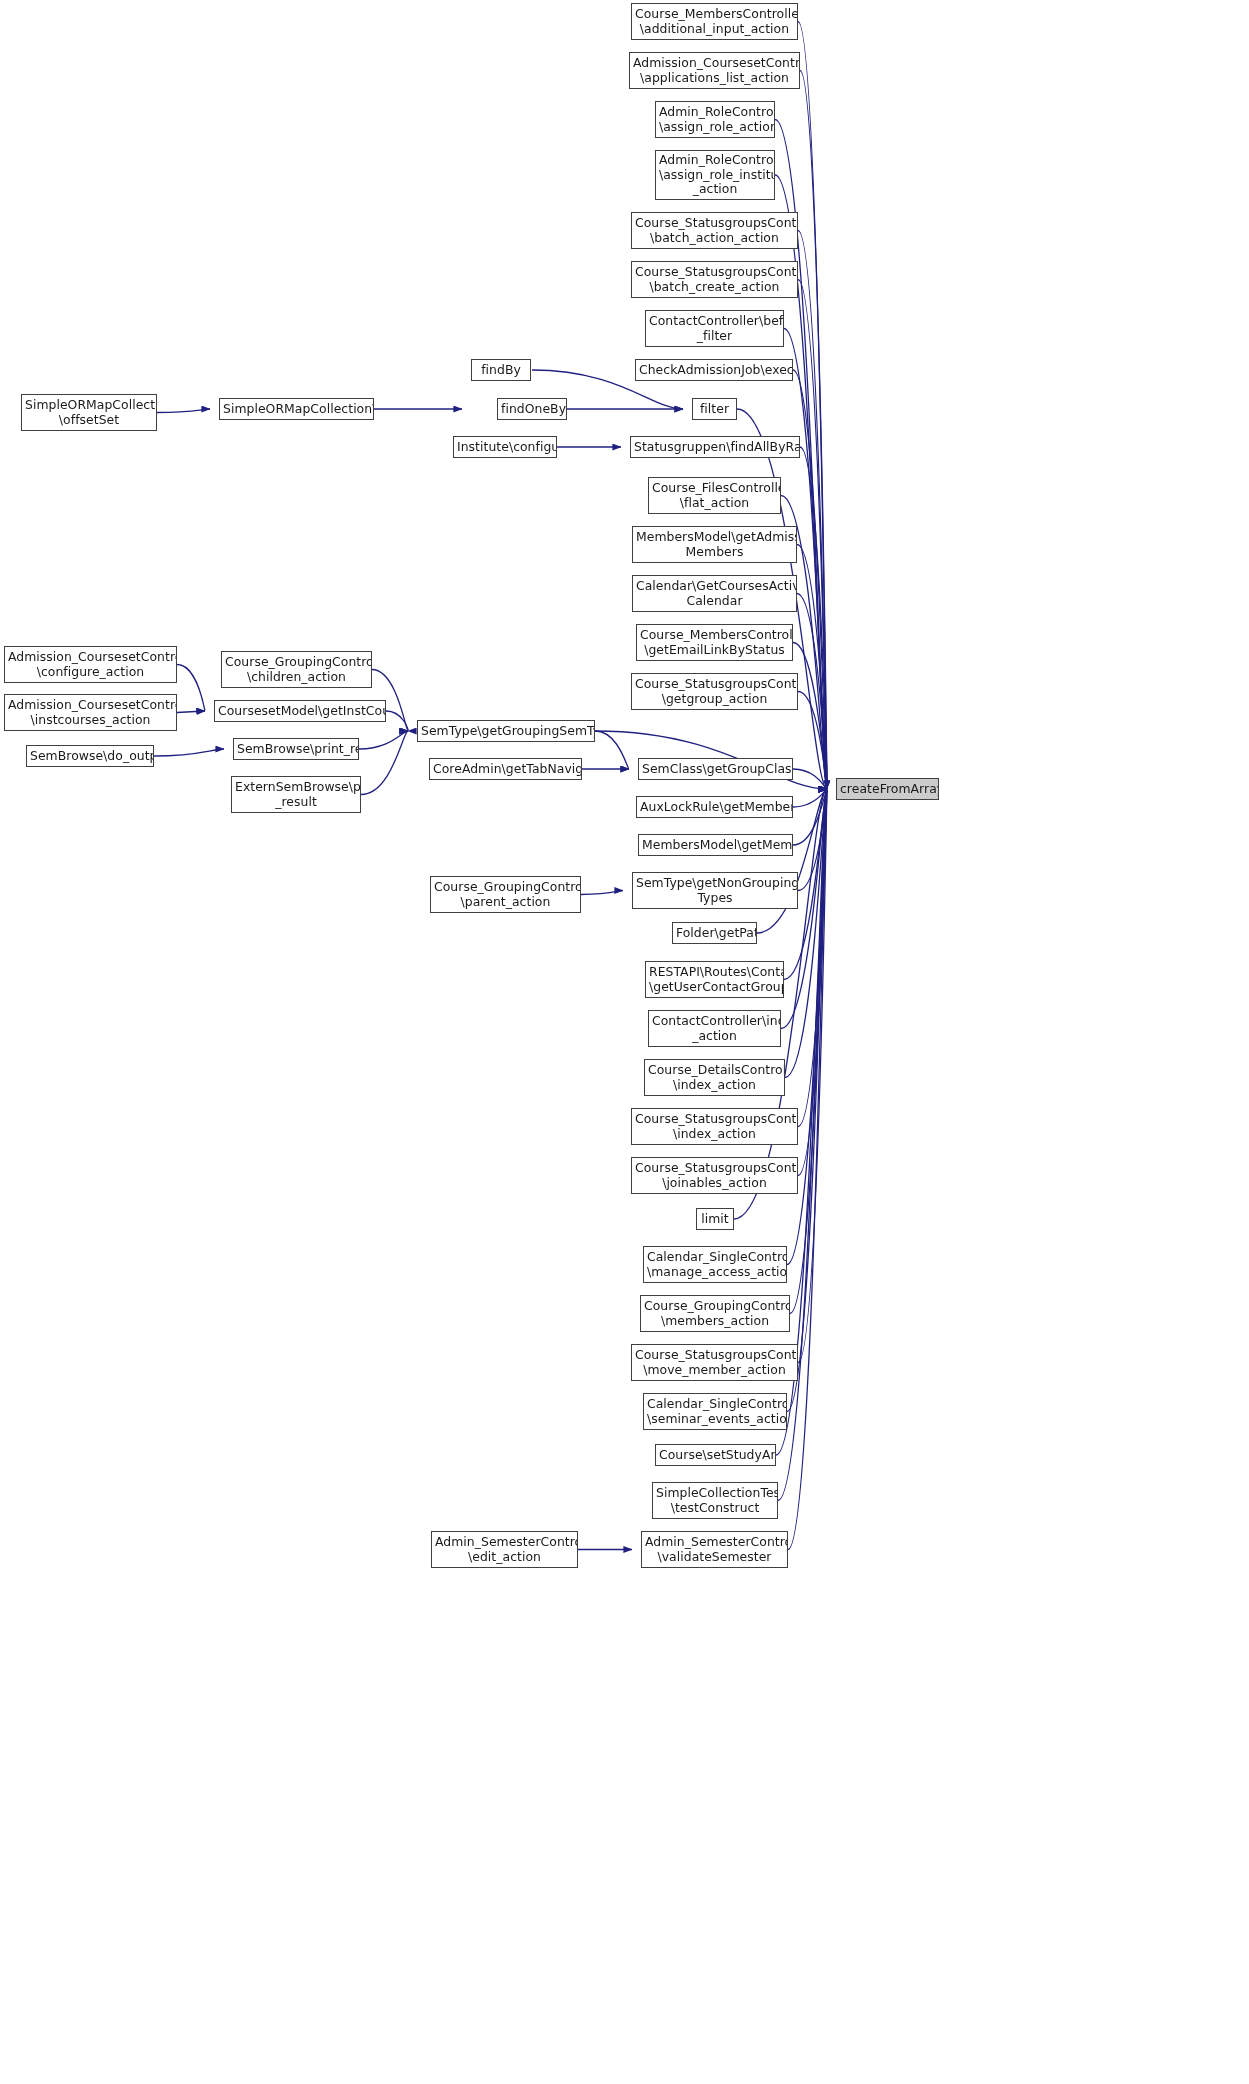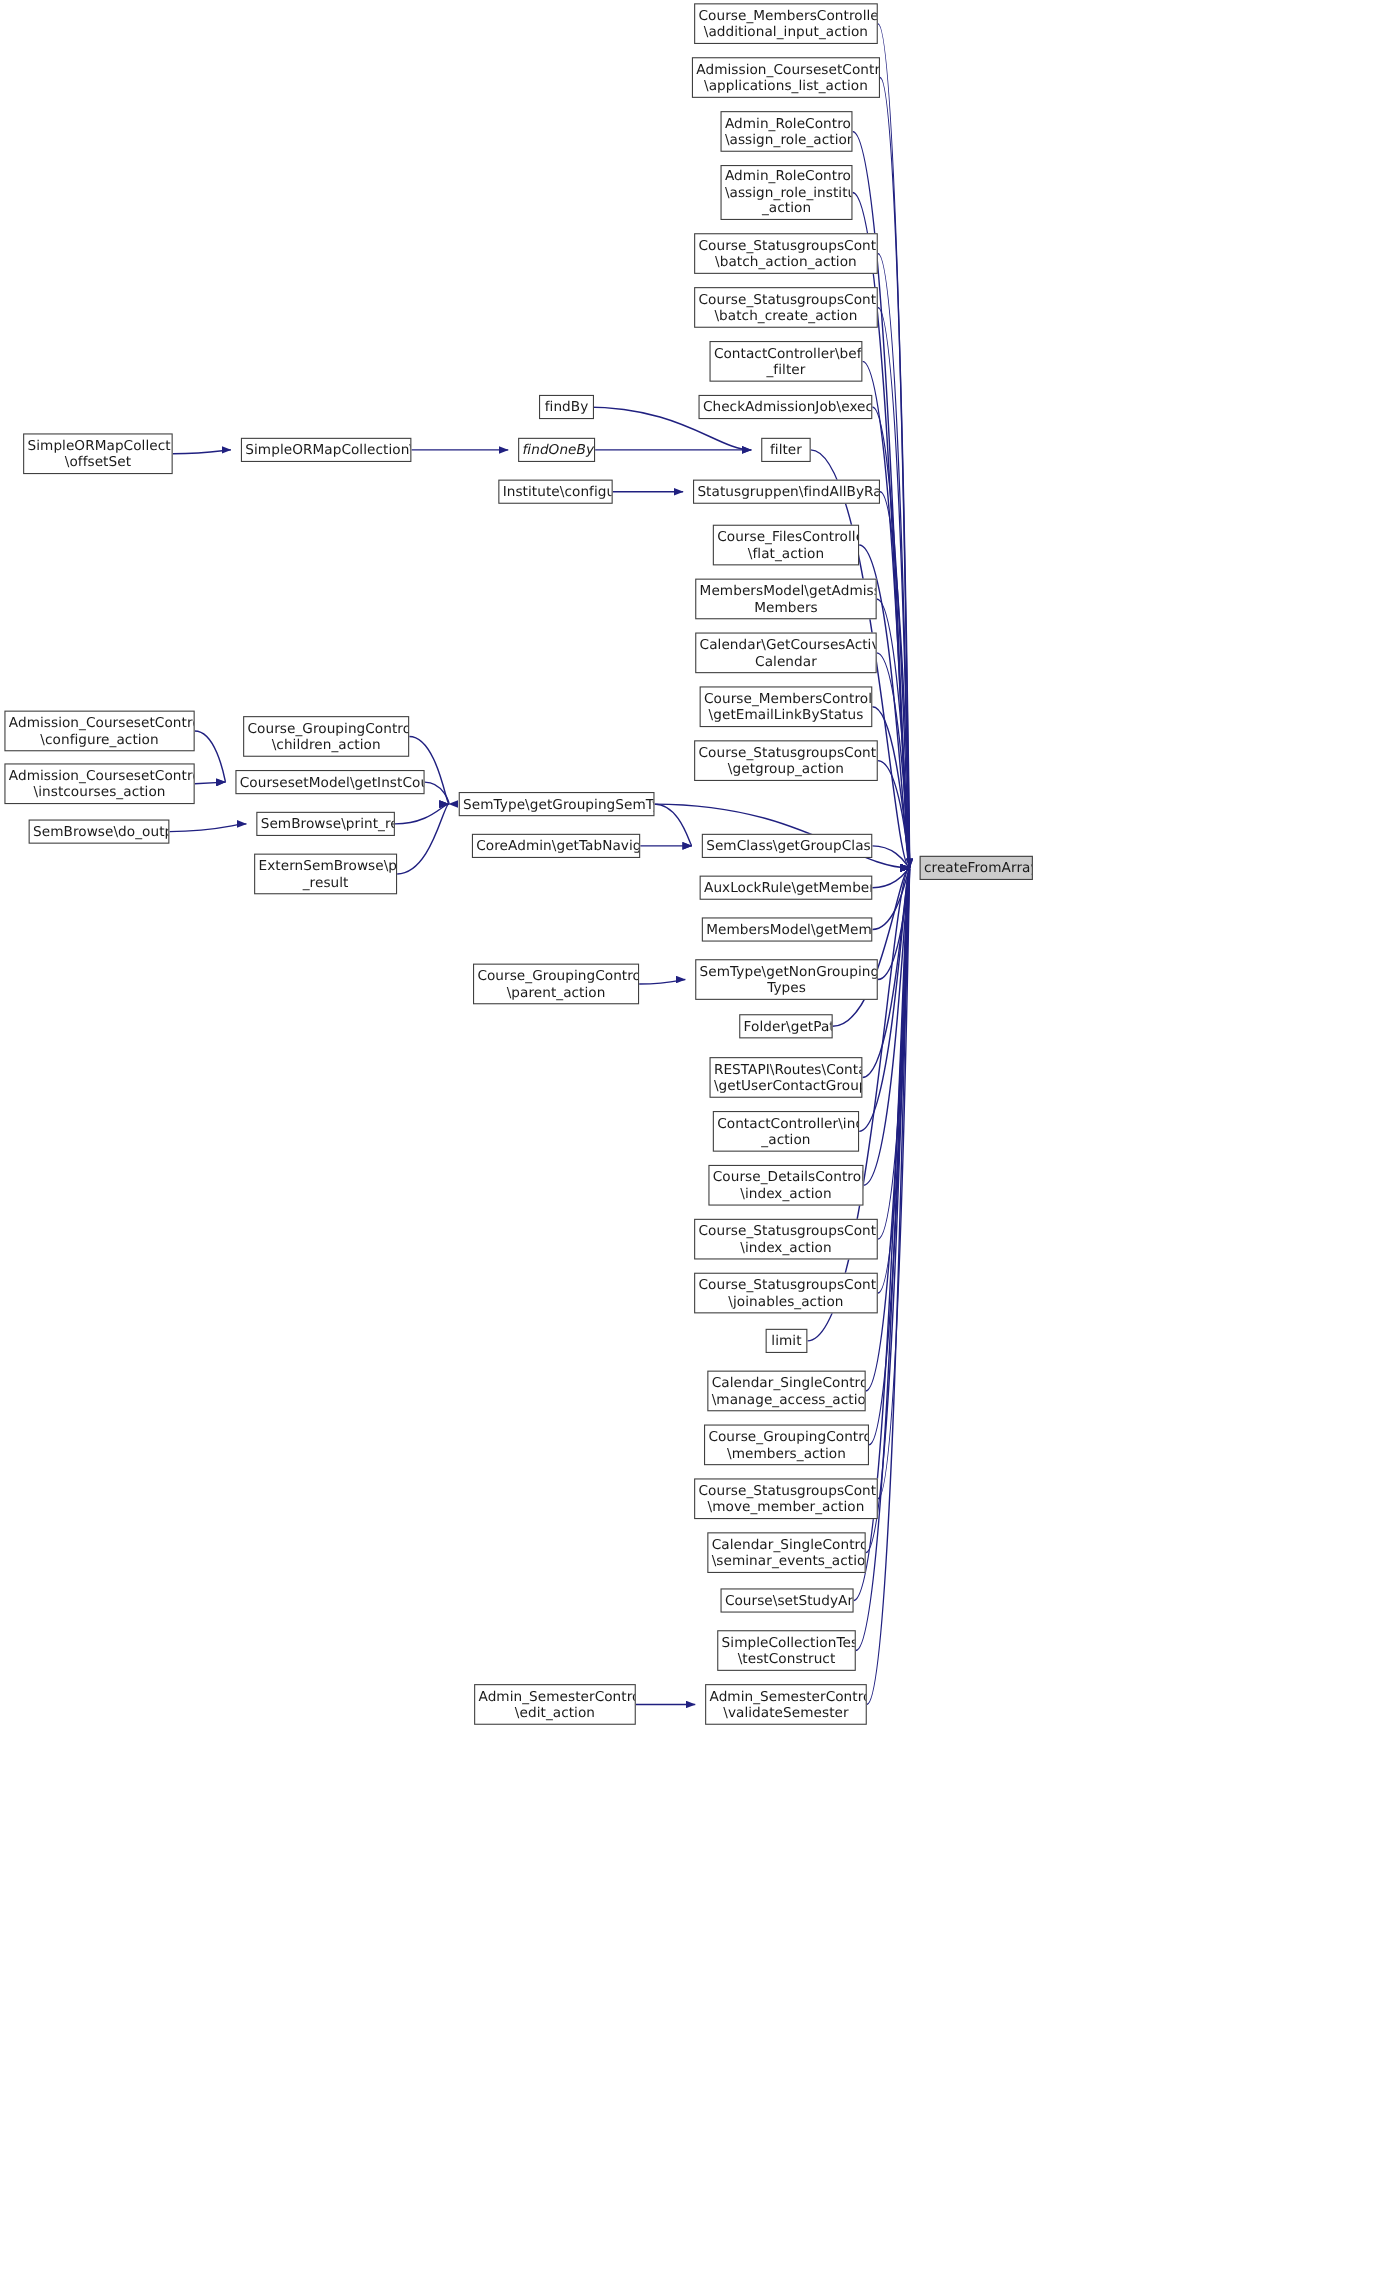--- a/index.html
+++ b/index.html
@@ -102,25 +102,25 @@
       <div class="node" style="left: 655px; top: 150px; width: 120px; height: 50px;"><span>Admin_RoleController
 \assign_role_institutes
 _action</span></div>
       <div class="node" style="left: 631px; top: 212px; width: 167px; height: 37px;"><span>Course_StatusgroupsController
 \batch_action_action</span></div>
       <div class="node" style="left: 631px; top: 261px; width: 167px; height: 37px;"><span>Course_StatusgroupsController
 \batch_create_action</span></div>
       <div class="node" style="left: 645px; top: 310px; width: 139px; height: 37px;"><span>ContactController\before
 _filter</span></div>
       <div class="node" style="left: 635px; top: 359px; width: 158px; height: 22px;"><span>CheckAdmissionJob\execute</span></div>
-      <div class="node" style="left: 490px; top: 359px; width: 50px; height: 22px; justify-content: flex-end;"><span>findBy</span></div>
+      <div class="node" style="left: 471px; top: 359px; width: 60px; height: 22px; justify-content: flex-end;"><span>findBy</span></div>
       <div class="node" style="left: 21px; top: 394px; width: 136px; height: 37px;"><span>SimpleORMapCollection
 \offsetSet</span></div>
       <div class="node" style="left: 219px; top: 398px; width: 155px; height: 22px;"><span>SimpleORMapCollection\find</span></div>
-      <div class="node" style="left: 471px; top: 398px; width: 70px; height: 22px; font-style: italic;"><span>findOneBy</span></div>
+      <div class="node" style="left: 497px; top: 398px; width: 70px; height: 22px;"><span>findOneBy</span></div>
       <div class="node" style="left: 692px; top: 398px; width: 45px; height: 22px;"><span>filter</span></div>
       <div class="node" style="left: 453px; top: 436px; width: 104px; height: 22px;"><span>Institute\configure</span></div>
       <div class="node" style="left: 630px; top: 436px; width: 170px; height: 22px;"><span>Statusgruppen\findAllByRangeId</span></div>
       <div class="node" style="left: 648px; top: 477px; width: 133px; height: 37px;"><span>Course_FilesController
 \flat_action</span></div>
       <div class="node" style="left: 632px; top: 526px; width: 165px; height: 37px;"><span>MembersModel\getAdmission
 Members</span></div>
       <div class="node" style="left: 632px; top: 575px; width: 165px; height: 37px;"><span>Calendar\GetCoursesActivated
 Calendar</span></div>
       <div class="node" style="left: 636px; top: 624px; width: 157px; height: 37px;"><span>Course_MembersController

